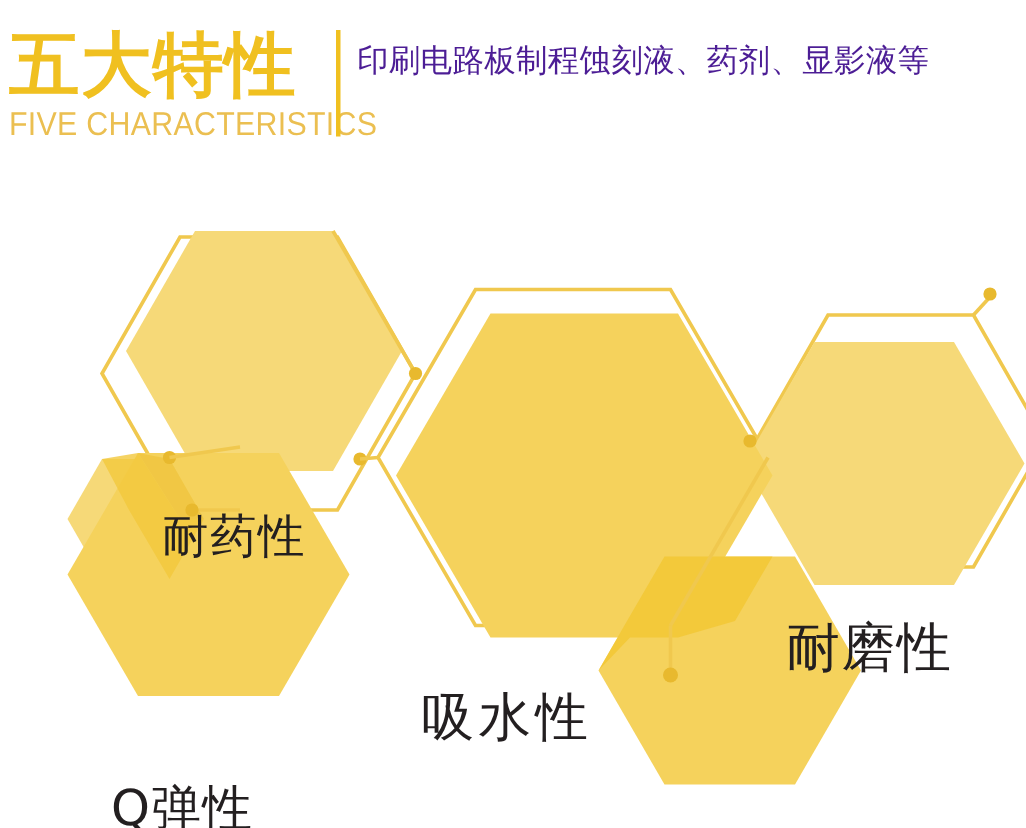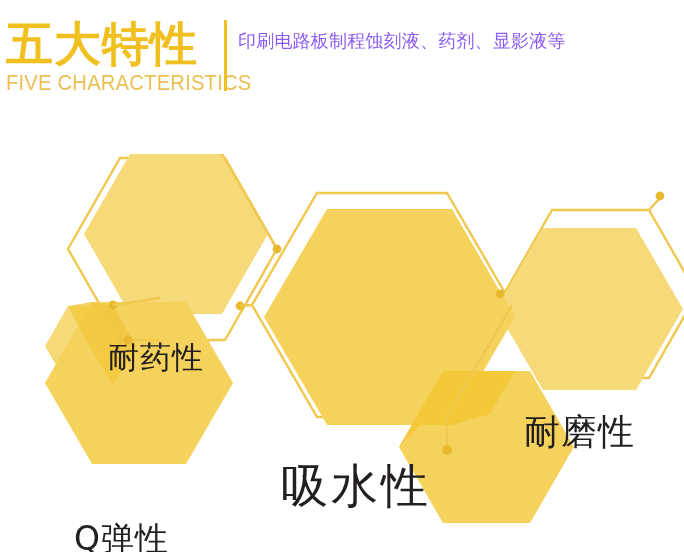--- a/index.html
+++ b/index.html
@@ -58,23 +58,23 @@
     width: 3px;
     height: 71px;
     background: #f0c020;
   }
   #header-desc {
     position: absolute;
     left: 238px;
     top: 26px;
     width: 430px;
     font-family: "DejaVu Sans", "Liberation Sans", sans-serif;
-    font-size: 18px;
+    font-size: 21px;
     line-height: 29px;
-    color: #8b5cf6;
+    color: #4c1d95;
     letter-spacing: 0.2px;
   }
   .desc-line { white-space: nowrap; }
 
   
   #hex-diagram {
     position: absolute;
     left: 0;
     top: 128px;
     width: 684px;
@@ -89,21 +89,21 @@
   .hex-label {
     position: absolute;
     font-family: "DejaVu Sans", "Liberation Sans", sans-serif;
     color: #231f20;
     font-weight: 400;
     white-space: nowrap;
     letter-spacing: 1px;
   }
   #label-naiyao  { left: 108px; top:  209px; font-size: 31px; }
   #label-qtan    { left:  74px; top:  389px; font-size: 33px; }
-  #label-xishui  { left: 281px; top:  327px; font-size: 47px; letter-spacing: 3px; }
+  #label-xishui  { left: 281px; top:  327px; font-size: 35px; letter-spacing: 3px; }
   #label-naimo   { left: 524px; top:  280px; font-size: 36px; }
 </style>
 </head>
 <body>
 
 <div id="header">
 
   <div id="title-block">
     <div id="title-cn">五大特性</div>
     <div id="title-en">FIVE CHARACTERISTICS</div>

